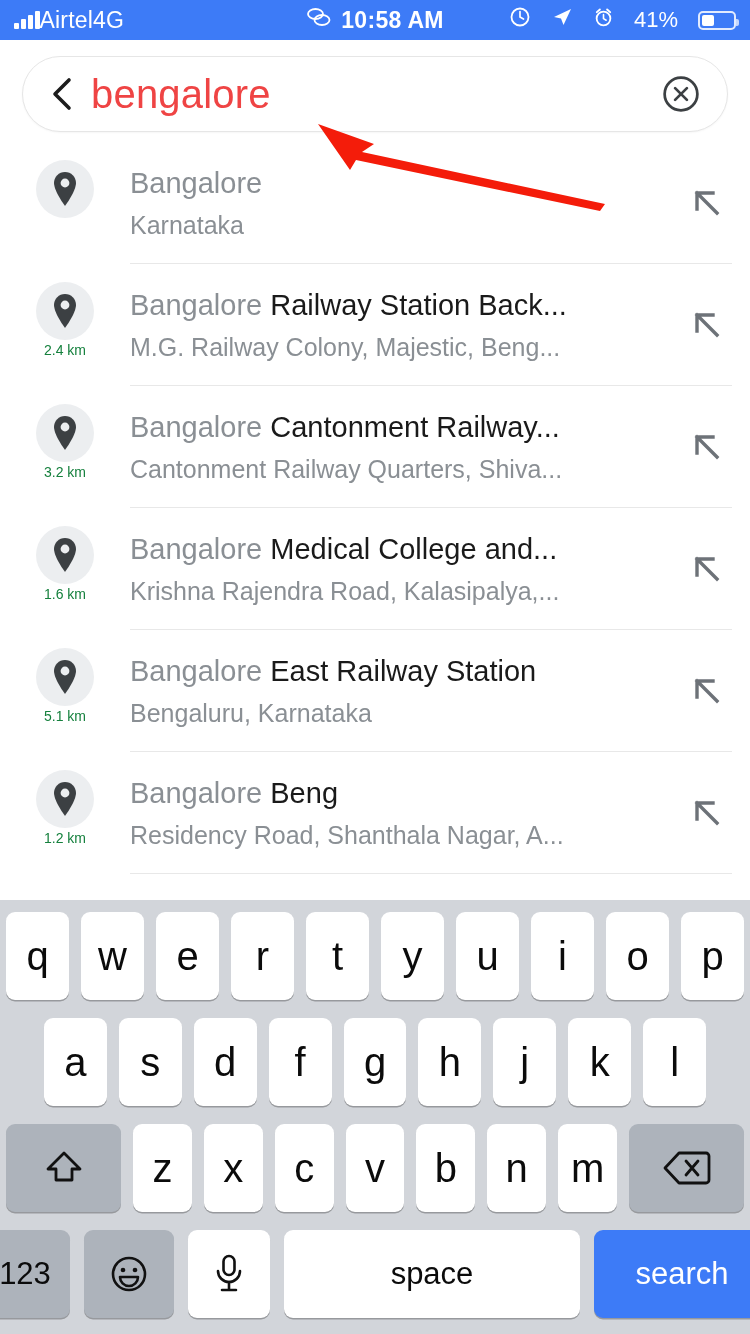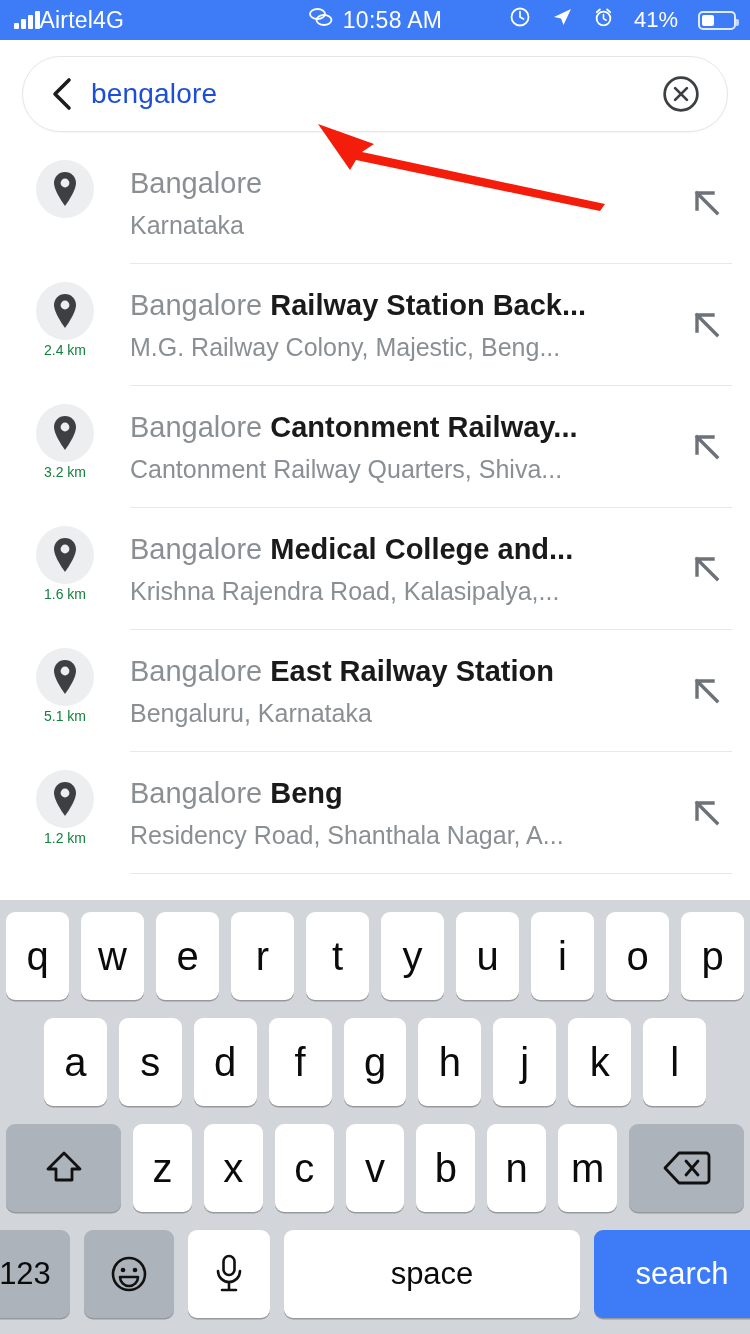--- a/index.html
+++ b/index.html
@@ -24,21 +24,21 @@
   .signal i:nth-child(2){ height: 10px; }
   .signal i:nth-child(3){ height: 14px; }
   .signal i:nth-child(4){ height: 18px; }
   .carrier { font-size: 23px; letter-spacing: .2px; }
   .net { font-size: 23px; }
   .sb-center {
     position: absolute; left: 0; right: 0; top:0; bottom:0;
     display: flex; align-items: center; justify-content: center; gap: 9px;
     pointer-events: none;
   }
-  .clock { font-size: 23px; font-weight: 400; letter-spacing: .3px; }
+  .clock { font-size: 23px; font-weight: 700; letter-spacing: .3px; }
   .sb-right {
     margin-left: auto; display: flex; align-items: center; gap: 20px;
   }
   .batt-pct { font-size: 22px; font-weight: 500; }
   .batt {
     width: 38px; height: 19px; border: 2px solid rgba(255,255,255,.85);
     border-radius: 5px; position: relative; display:flex; align-items:center;
     padding: 2px;
   }
   .batt::after {
@@ -52,21 +52,21 @@
   .search-field {
     height: 76px; border: 1.5px solid #e6e6e6; border-radius: 40px;
     display: flex; align-items: center; padding: 0 26px 0 22px;
     background: #fff; box-shadow: 0 1px 2px rgba(0,0,0,.04);
   }
   .back-chev {
     width: 34px; height: 34px; flex: 0 0 auto; margin-right: 12px;
     display:flex; align-items:center; justify-content:center;
   }
   .search-text {
-    flex: 1; font-size: 28px; color: #1d4ed8; letter-spacing: .2px;
+    flex: 1; font-size: 40px; color: #ef4444; letter-spacing: .2px;
     white-space: nowrap; overflow: hidden;
   }
   .clear-btn { width: 40px; height: 40px; flex:0 0 auto; display:flex; align-items:center; justify-content:center; }
 
   
   .results { background:#fff; }
   .row {
     display: flex; align-items: flex-start; position: relative;
     padding: 0 18px 0 0; min-height: 122px;
   }
@@ -84,21 +84,21 @@
     border-bottom: 1px solid #e8e8e8;
     display: flex; flex-direction: column; justify-content: space-between;
     position: relative; padding-right: 80px;
   }
   .row.first .text-col { border-bottom: 1px solid #e8e8e8; }
   .row:last-child .text-col { border-bottom: 1px solid #e8e8e8; }
   .title {
     font-size: 29px; line-height: 1.35; white-space: nowrap; overflow: hidden;
   }
   .title .pre { color: #8a8f94; font-weight: 400; }
-  .title .hl { color: #1a1a1a; font-weight: 700; }
+  .title .hl { color: #1a1a1a; font-weight: 400; }
   .sub {
     font-size: 25px; color: #8a8f94; line-height: 1.35; margin-top: 6px;
     white-space: nowrap; overflow: hidden;
   }
   .go-arrow {
     position: absolute; right: 4px; top: 50%; transform: translateY(-50%);
     width: 42px; height: 42px; display:flex; align-items:center; justify-content:center;
   }
 
   

